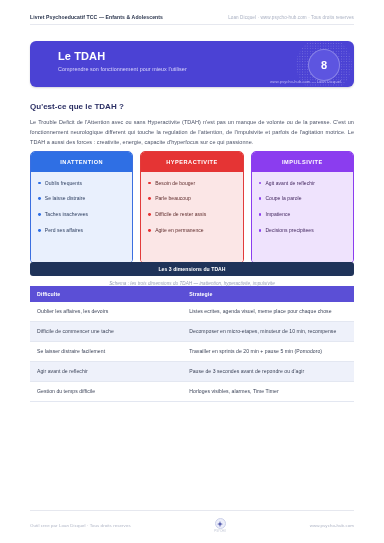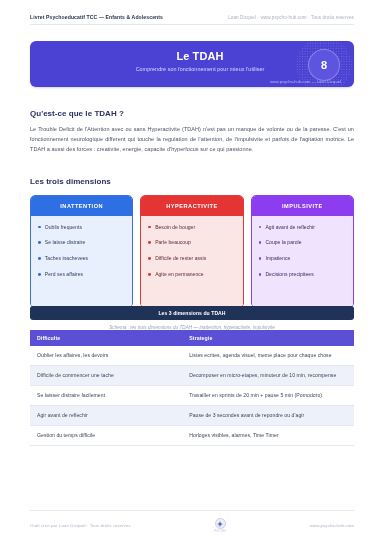--- a/index.html
+++ b/index.html
@@ -55,21 +55,20 @@
     background: #4b42d4;
     border-radius: 6px;
     height: 46px;
     overflow: hidden;
     box-shadow: 0 1px 2px rgba(20,20,60,.18);
   }
   .hero-inner {
     position: relative;
     z-index: 2;
     padding: 9px 12px 0 28px;
-    text-align: center;
   }
   .hero-title {
     color: #ffffff;
     font-size: 11px;
     font-weight: bold;
     letter-spacing: 0.01em;
     line-height: 1.1;
   }
   .hero-sub {
     color: #dcd8fb;
@@ -114,21 +113,21 @@
     background-image: radial-gradient(rgba(255,255,255,.30) 0.5px, transparent 0.6px);
     background-size: 2.6px 2.6px;
     opacity: .85;
   }
 
   
   .h2 {
     font-size: 8px;
     font-weight: bold;
     color: #2b2f64;
-    margin-top: 22px;
+    margin-top: 15px;
     margin-bottom: 6px;
     letter-spacing: 0.005em;
   }
   .body-text {
     font-size: 5.5px;
     line-height: 1.85;
     color: #4a5166;
     text-align: justify;
     letter-spacing: 0.01em;
   }
@@ -307,21 +306,20 @@
     <div class="hero-inner">
       <div class="hero-title">Le TDAH</div>
       <div class="hero-sub">Comprendre son fonctionnement pour mieux l'utiliser</div>
     </div>
     <div class="hero-url">www.psycho-hub.com — Loan Dicquel</div>
   </div>
 
   <div class="h2">Qu'est-ce que le TDAH ?</div>
   <div class="body-text">Le Trouble Deficit de l'Attention avec ou sans Hyperactivite (TDAH) n'est pas un manque de volonte ou de la paresse. C'est un fonctionnement neurologique different qui touche la regulation de l'attention, de l'impulsivite et parfois de l'agitation motrice. Le TDAH a aussi des forces : creativite, energie, capacite d'hyperfocus sur ce qui passionne.</div>
 
-  <div class="h2">Les trois dimensions</div>
 
   <div class="dims">
 
     <div class="dim dim-a">
       <div class="dim-head">INATTENTION</div>
       <div class="dim-body">
         <div class="dim-li">
           <i class="dot"></i>
           <span>Oublis frequents</span>
         </div>

